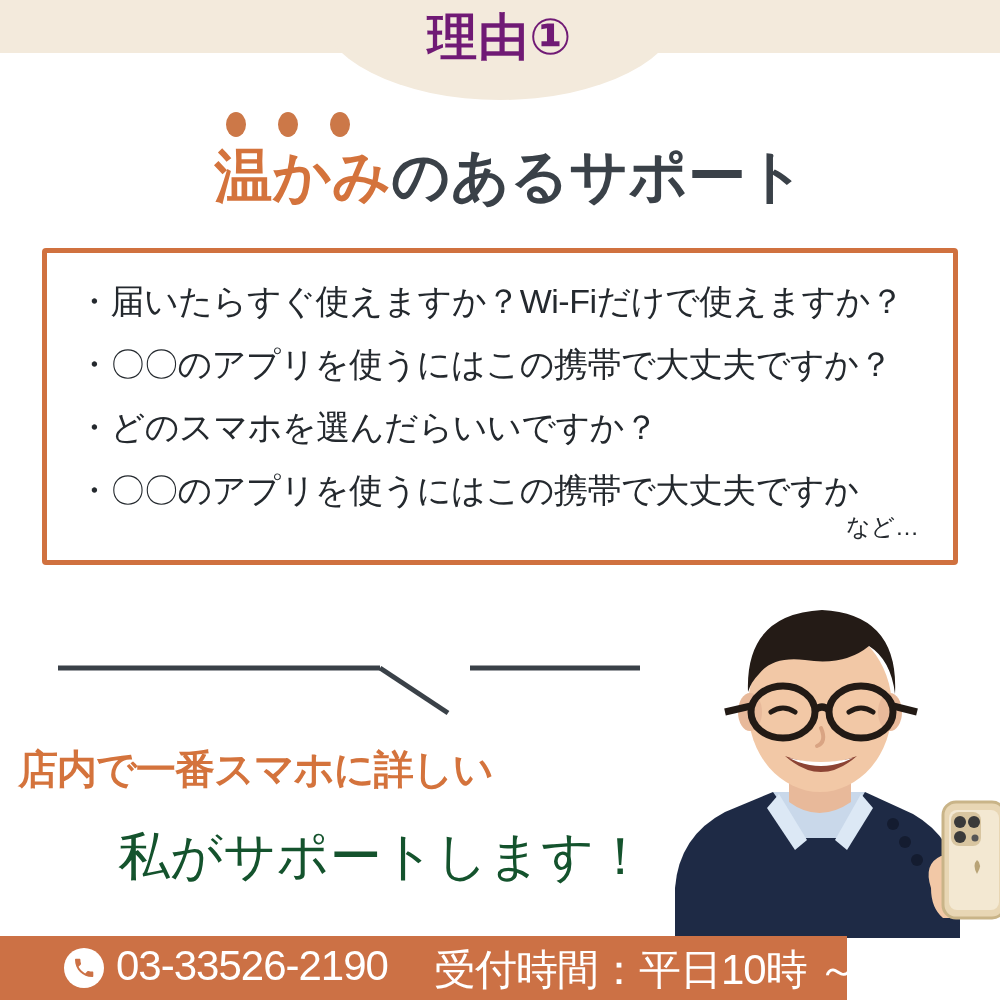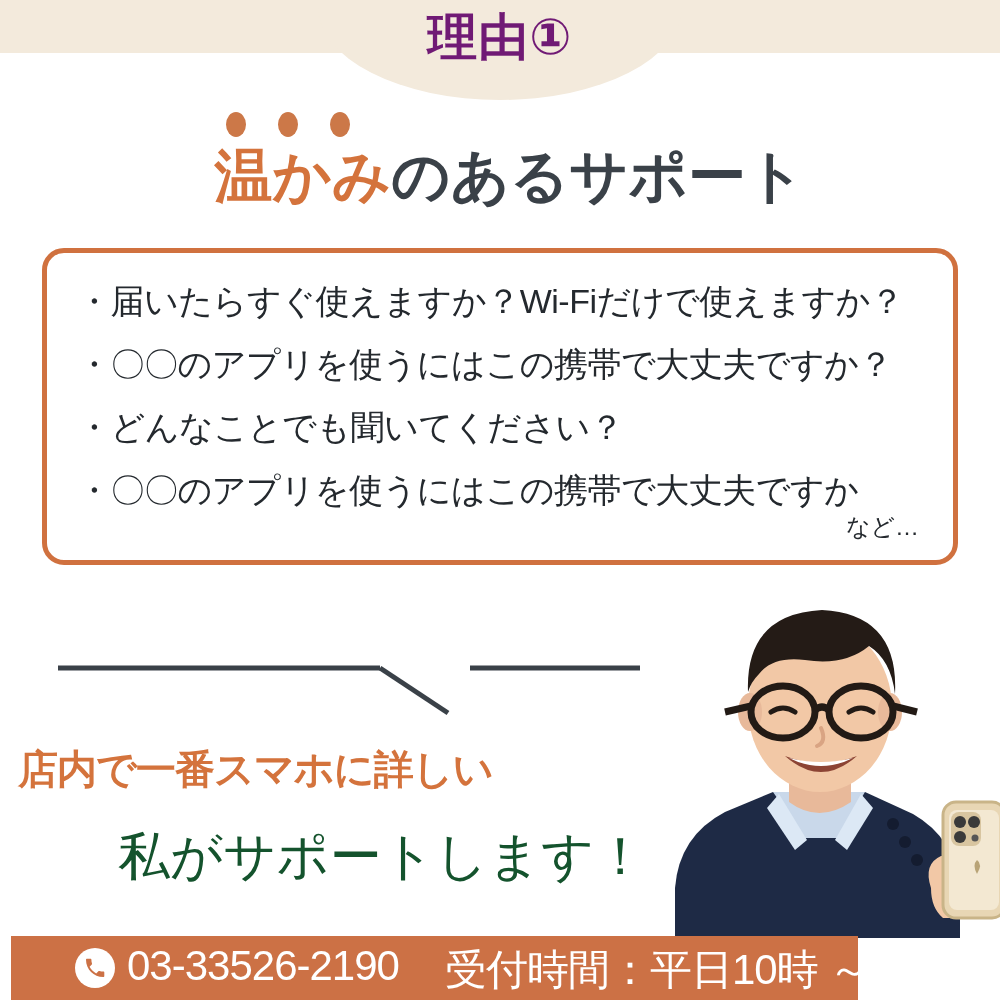--- a/index.html
+++ b/index.html
@@ -88,21 +88,21 @@
   .support-line .accent { color: #D4733C; margin-left: 20px; }
 
   
   .qbox {
     position: absolute;
     left: 42px;
     top: 248px;
     width: 916px;
     height: 317px;
     border: 5px solid #D0713F;
-    border-radius: 22px;
+    border-radius: 4px;
     box-sizing: border-box;
     background: #ffffff;
   }
   .qlist {
     position: absolute;
     left: 30px;
     top: 22px;
     right: 14px;
   }
   .qitem {
@@ -173,21 +173,21 @@
     left: 655px;
     top: 588px;
     width: 345px;
     height: 350px;
     overflow: hidden;
   }
 
   
   .footer {
     position: absolute;
-    left: 11px;
+    left: 0;
     top: 936px;
     width: 847px;
     height: 64px;
     background: #CC7145;
     display: flex;
     align-items: center;
   }
   .phone-icon {
     position: absolute;
     left: 64px;
@@ -238,21 +238,21 @@
   </div>
 
   <div class="support-line">
     <span class="accent">温かみ</span><span>のあるサポート</span>
   </div>
 
   <div class="qbox">
     <div class="qlist">
       <p class="qitem">・届いたらすぐ使えますか？Wi-Fiだけで使えますか？</p>
       <p class="qitem">・〇〇のアプリを使うにはこの携帯で大丈夫ですか？</p>
-      <p class="qitem">・どんなことでも聞いてください？</p>
+      <p class="qitem">・どのスマホを選んだらいいですか？</p>
       <p class="qitem">・〇〇のアプリを使うにはこの携帯で大丈夫ですか</p>
     </div>
     <div class="qnote">など…</div>
   </div>
 
   <svg class="tail" viewBox="0 0 640 70">
     <path d="M18 8 L340 8" stroke="#3A4148" stroke-width="5" fill="none" stroke-linecap="butt"></path>
     <path d="M340 8 L408 53" stroke="#3A4148" stroke-width="5" fill="none" stroke-linecap="butt"></path>
     <path d="M430 8 L600 8" stroke="#3A4148" stroke-width="5" fill="none" stroke-linecap="butt"></path>
   </svg>

